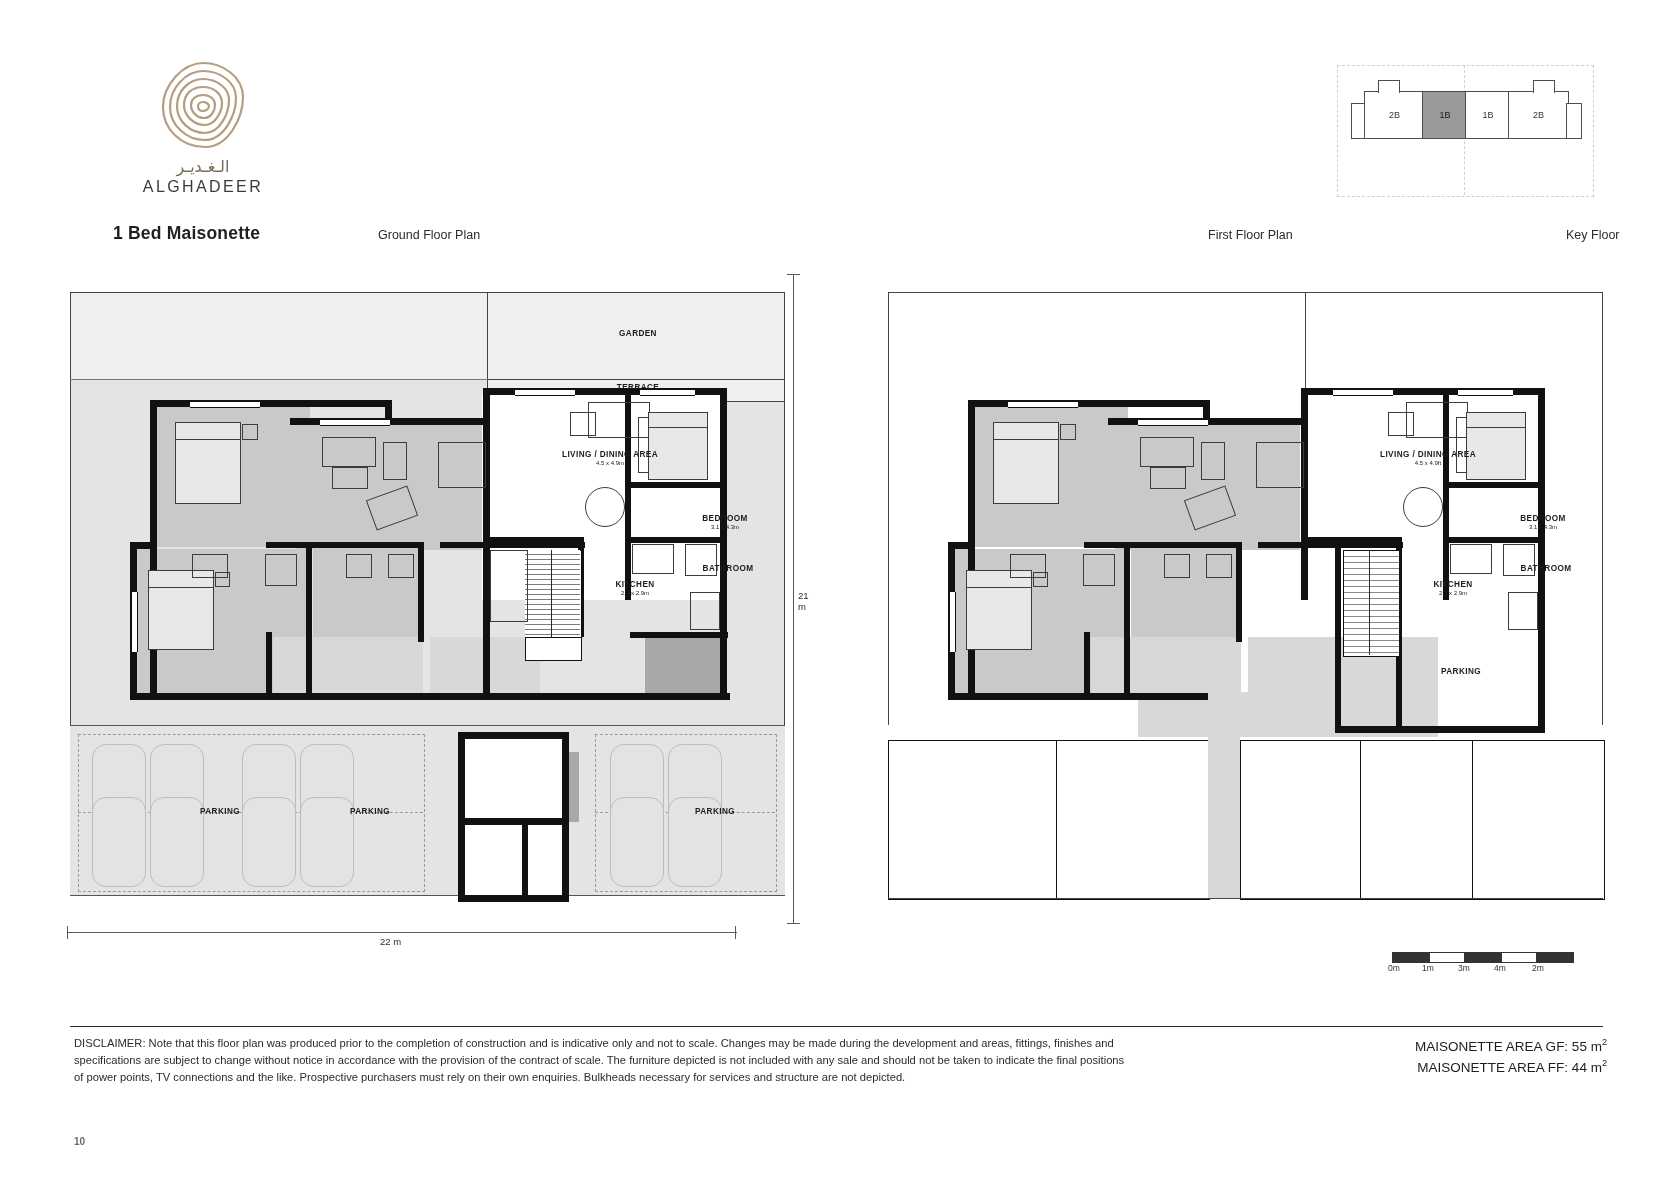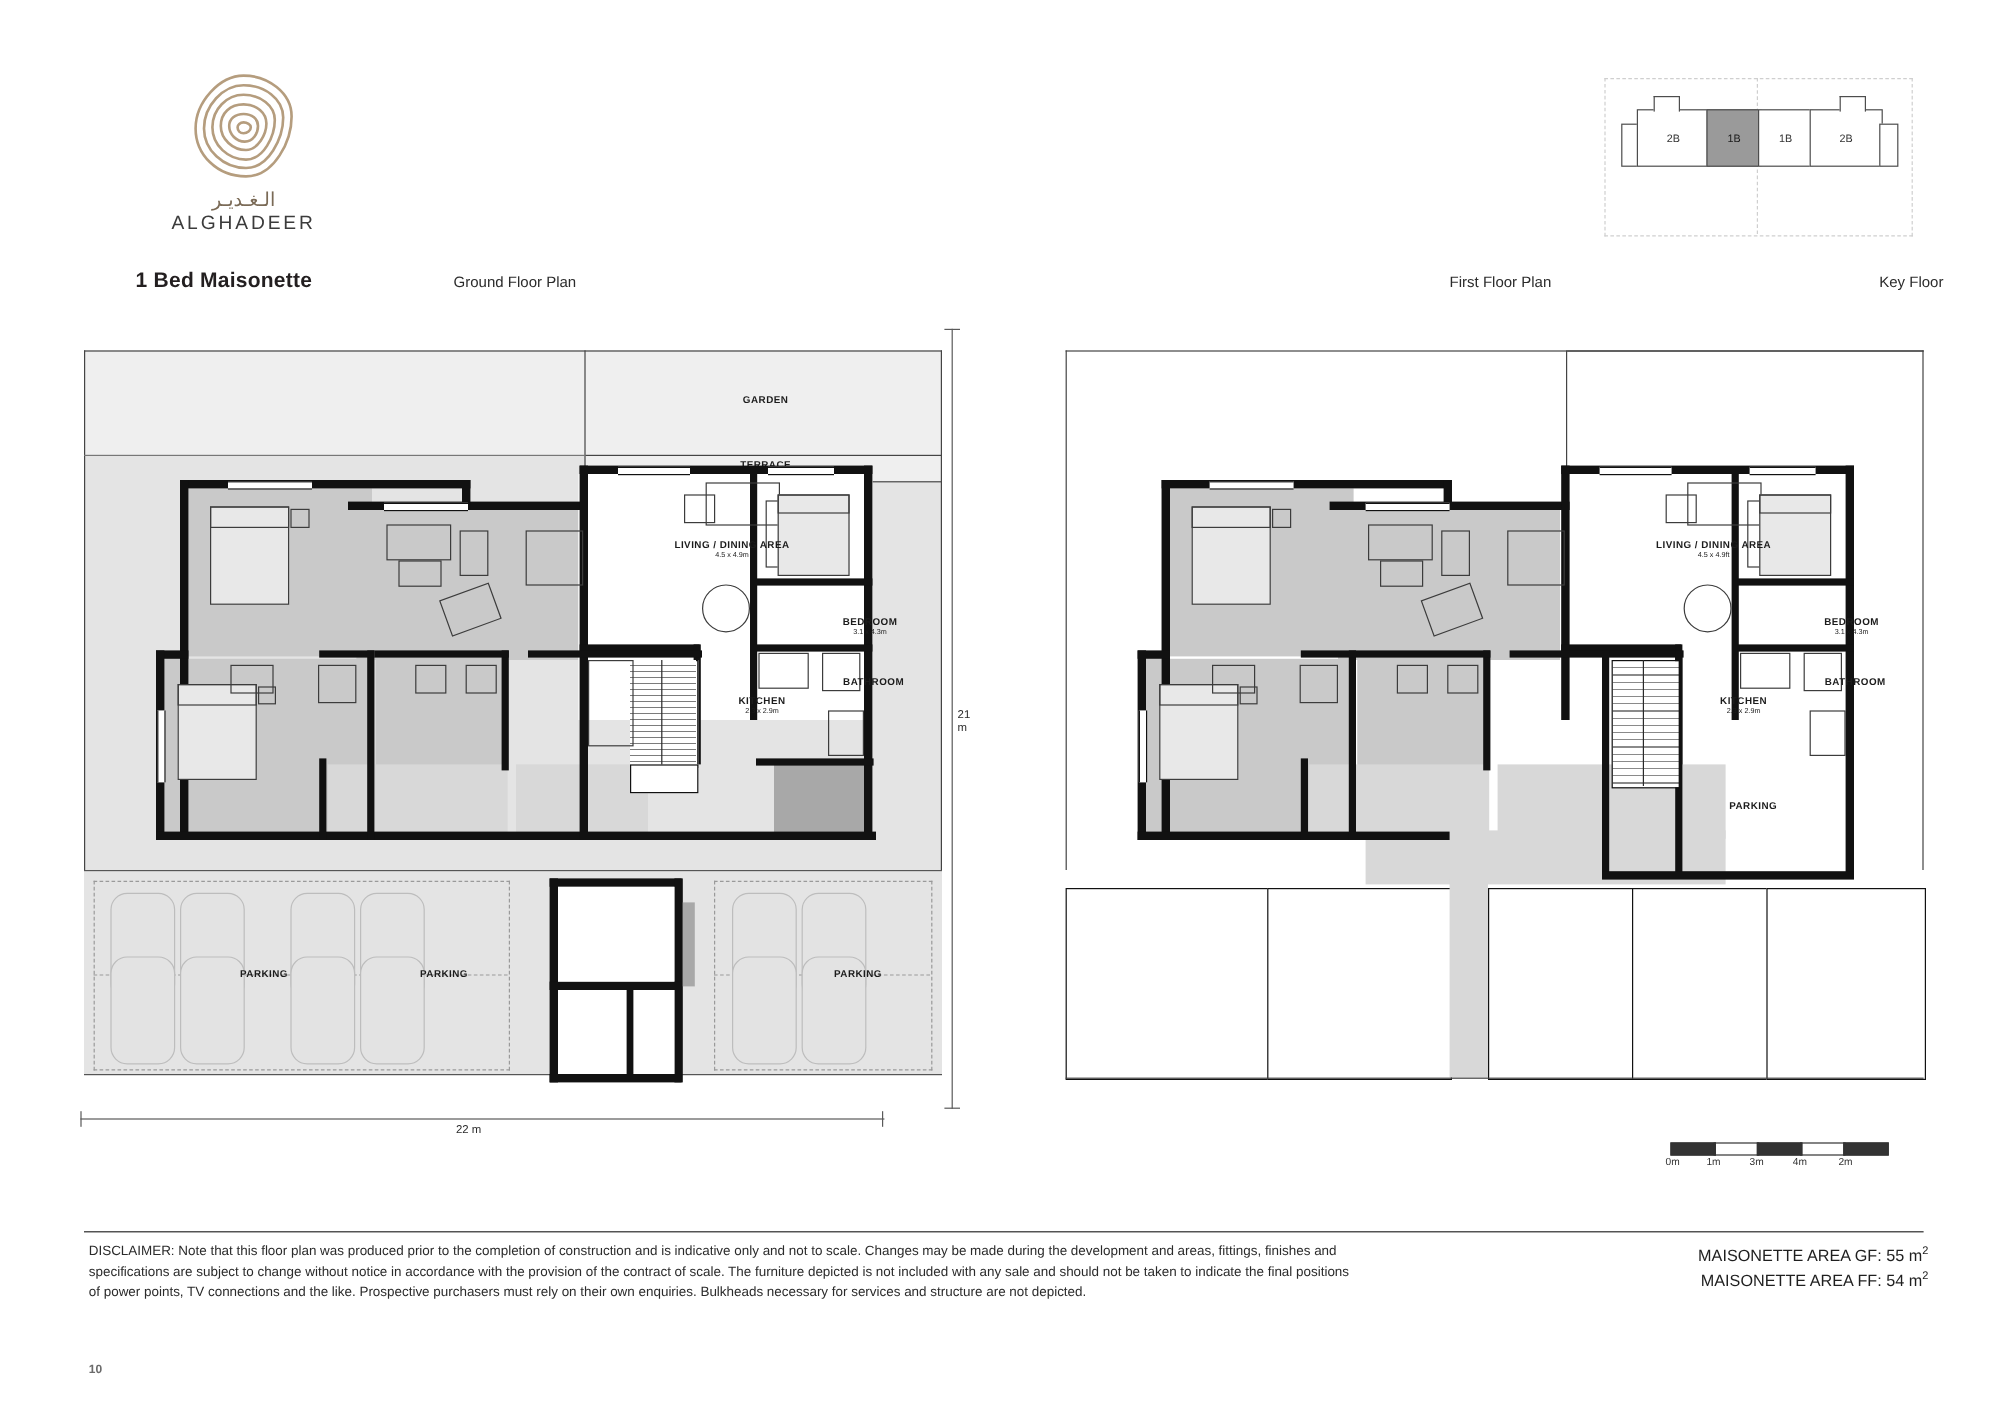--- a/index.html
+++ b/index.html
@@ -396,16 +396,16 @@
       <div class="sb-lab" style="left:66px;">3m</div>
       <div class="sb-lab" style="left:102px;">4m</div>
       <div class="sb-lab" style="left:140px;">2m</div>
     </div>
   </div>
 
   <div class="rule"></div>
   <div class="disclaimer">DISCLAIMER: Note that this floor plan was produced prior to the completion of construction and is indicative only and not to scale. Changes may be made during the development and areas, fittings, finishes and specifications are subject to change without notice in accordance with the provision of the contract of scale. The furniture depicted is not included with any sale and should not be taken to indicate the final positions of power points, TV connections and the like. Prospective purchasers must rely on their own enquiries. Bulkheads necessary for services and structure are not depicted.</div>
   <div class="areas">
     <div><span>MAISONETTE AREA GF: 55 m</span><sup>2</sup></div>
-    <div><span>MAISONETTE AREA FF: 54 m</span><sup>2</sup></div>
+    <div><span>MAISONETTE AREA FF: 44 m</span><sup>2</sup></div>
   </div>
   <div class="pagenum">10</div>
 </div>
 
 </body></html>

